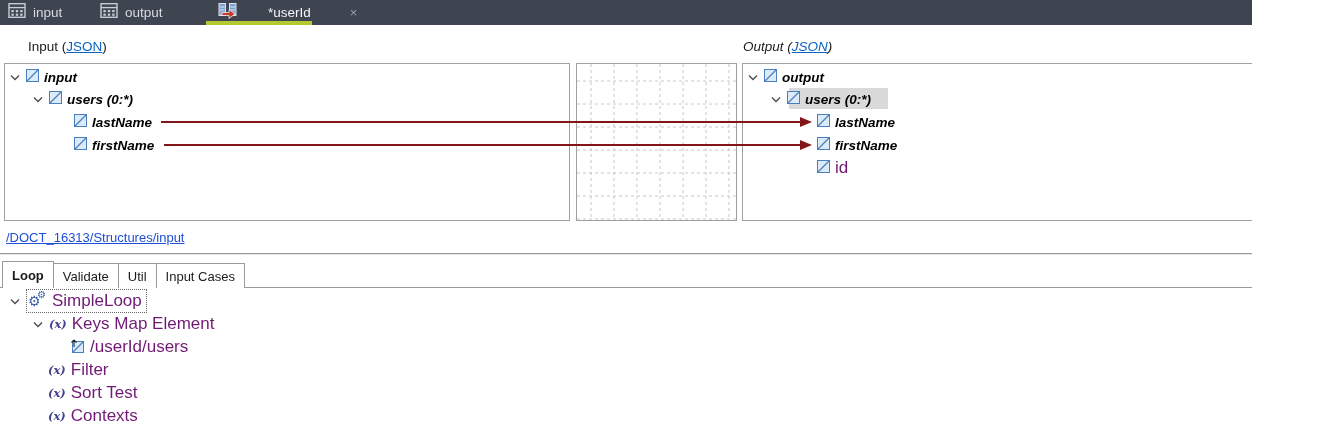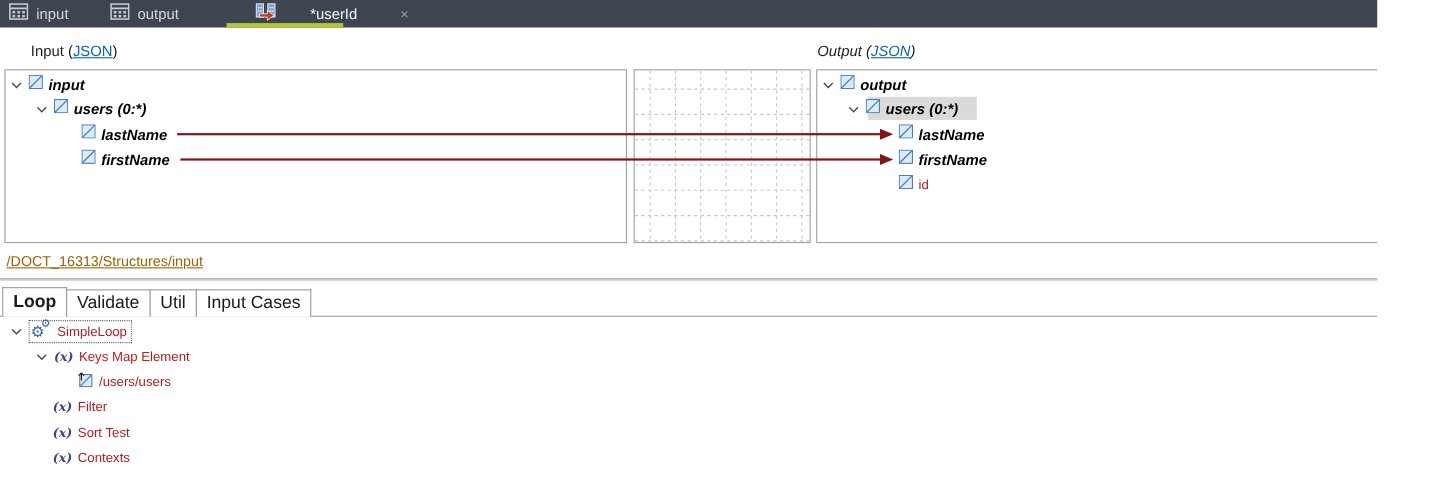--- a/index.html
+++ b/index.html
@@ -13,44 +13,44 @@
   .etab { position:absolute; top:0; height:25px; display:flex; align-items:center; gap:7px; cursor:default; }
   .etab .etab-label { font-size:13.5px; color:#d7dae0; white-space:nowrap; }
   .etab.active .etab-label { color:#f4f5f7; }
   .etab-underline { position:absolute; left:206px; top:21px; width:106px; height:4px; }
   .etab-close { font-size:13px; color:#9aa0ab; margin-left:8px; }
   .win-ctrl { position:absolute; top:4px; width:16px; height:16px; border:1px solid #b9bec7; border-radius:50%;
     color:#c9cdd4; font-size:12px; line-height:14px; text-align:center; }
   
   .pane-header { position:absolute; top:39px; font-size:13.5px; color:#1a1a1a; white-space:nowrap; }
   a.jlink { color:#0a64c2; text-decoration:underline; cursor:pointer; }
-  .struct-link { position:absolute; top:230px; font-size:13px; color:#a16207; text-decoration:underline; white-space:nowrap; cursor:pointer; }
+  .struct-link { position:absolute; top:230px; font-size:13px; color:#1d4ed8; text-decoration:underline; white-space:nowrap; cursor:pointer; }
   
   .panel { position:absolute; top:63px; height:158px; border:1px solid #a0a0a0; background:#fff; }
   .panel.left  { left:4px;   width:566px; }
   .panel.mid   { left:576px; width:161px; }
   .panel.right { left:742px; width:568px; }
   
   .trow { position:absolute; height:22px; display:flex; align-items:center; }
   .tree-label { font-style:italic; font-weight:bold; font-size:13.5px; color:#000; white-space:nowrap; }
-  .tree-label.plain { font-style:normal; font-weight:normal; font-size:12px; color:#b91c1c; }
+  .tree-label.plain { font-style:normal; font-weight:normal; font-size:17px; color:#701a75; }
   .chev { display:inline-flex; width:10px; height:7px; }
   .gap6 { margin-right:6px; } .gap5 { margin-right:5px; }
   .sel-bg { position:absolute; left:789px; top:88px; width:99px; height:21px; background:#dadada; }
   
   .mline { position:absolute; height:2px; background:#831518; }
   .marrow { position:absolute; width:0; height:0; border-top:5px solid transparent;
     border-bottom:5px solid transparent; border-left:12px solid #831518; }
   
   .sash { position:absolute; left:0; top:253px; width:1318px; height:2px; background:#9a9a9a; border-bottom:1px solid #e6e6e6; }
   
   .btab-strip-line { position:absolute; left:0; top:287px; width:1318px; height:1px; background:#9b9b9b; z-index:1; }
   .btabs { position:absolute; left:2px; top:261px; height:27px; display:flex; align-items:flex-end; z-index:2; }
   .btab { height:25px; background:#fff; border:1px solid #9b9b9b; border-bottom:none;
-    padding:0 9px; display:flex; align-items:center; font-size:16px; color:#1a1a1a; margin-right:-1px; cursor:default; }
+    padding:0 9px; display:flex; align-items:center; font-size:13px; color:#1a1a1a; margin-right:-1px; cursor:default; }
   .btab.active { height:27px; font-weight:bold; z-index:3; position:relative; }
   
   .focus-box { display:inline-flex; align-items:center; border:1px dotted #666; padding:1px 4px 1px 2px; }
   .fn-icon { font-family:"DejaVu Serif", serif; font-style:italic; font-weight:bold;
     font-size:11.5px; color:#42428e; white-space:nowrap; }
   .gear-wrap { position:relative; width:18px; height:17px; }
   .gear-big   { position:absolute; left:-1px; top:1px;  font-size:14px; color:#3a61a5; line-height:14px; }
   .gear-small { position:absolute; left:8px;  top:-3px; font-size:10px; color:#3a61a5; line-height:10px; }
 </style>
 </head>
@@ -90,21 +90,21 @@
               <rect x="7.8" y="8" width="2.4" height="2.2"></rect>
               <rect x="12.2" y="8" width="2.4" height="2.2"></rect>
               <rect x="3.4" y="11.6" width="2.4" height="2.2"></rect>
               <rect x="7.8" y="11.6" width="2.4" height="2.2"></rect>
               <rect x="12.2" y="11.6" width="2.4" height="2.2"></rect>
             </g>
           </svg>
       </span>
       <span class="etab-label">output</span>
     </div>
-    <div class="etab active" style="left:232px;gap:31px;">
+    <div class="etab active" style="left:218px;gap:31px;">
       <span>
         <svg width="19" height="17" viewBox="0 0 19 17">
             <rect x="1" y="1.5" width="6.5" height="12" fill="#7ea3d3" stroke="#dde4ee" stroke-width="1"></rect>
             <rect x="11.5" y="1.5" width="6.5" height="12" fill="#7ea3d3" stroke="#dde4ee" stroke-width="1"></rect>
             <g stroke="#dde4ee" stroke-width="1">
               <line x1="2" y1="5" x2="6.5" y2="5"></line>
               <line x1="2" y1="8" x2="6.5" y2="8"></line>
               <line x1="12.5" y1="5" x2="17" y2="5"></line>
               <line x1="12.5" y1="8" x2="17" y2="8"></line>
             </g>
@@ -271,21 +271,21 @@
       </span>
     <span class="fn-icon gap5">(x)</span>
     <span class="tree-label plain">Keys Map Element</span>
   </div>
   <div class="trow" style="left:70px; top:336px;">
     <span class="gap5"><svg width="15" height="15">
           <rect x="2.5" y="3.5" width="11" height="11" fill="#dcebf9" stroke="#4a7fbe"></rect>
           <line x1="3" y1="14" x2="13" y2="4" stroke="#4a7fbe" stroke-width="1.2"></line>
           <path d="M4 9 L4 2 M4 2 L1.5 4.5 M4 2 L6.5 4.5" stroke="#222" stroke-width="1.1" fill="none"></path>
         </svg></span>
-    <span class="tree-label plain">/users/users</span>
+    <span class="tree-label plain">/userId/users</span>
   </div>
   <div class="trow" style="left:48px; top:359px;">
     <span class="fn-icon gap5">(x)</span>
     <span class="tree-label plain">Filter</span>
   </div>
   <div class="trow" style="left:48px; top:382px;">
     <span class="fn-icon gap5">(x)</span>
     <span class="tree-label plain">Sort Test</span>
   </div>
   <div class="trow" style="left:48px; top:405px;">

